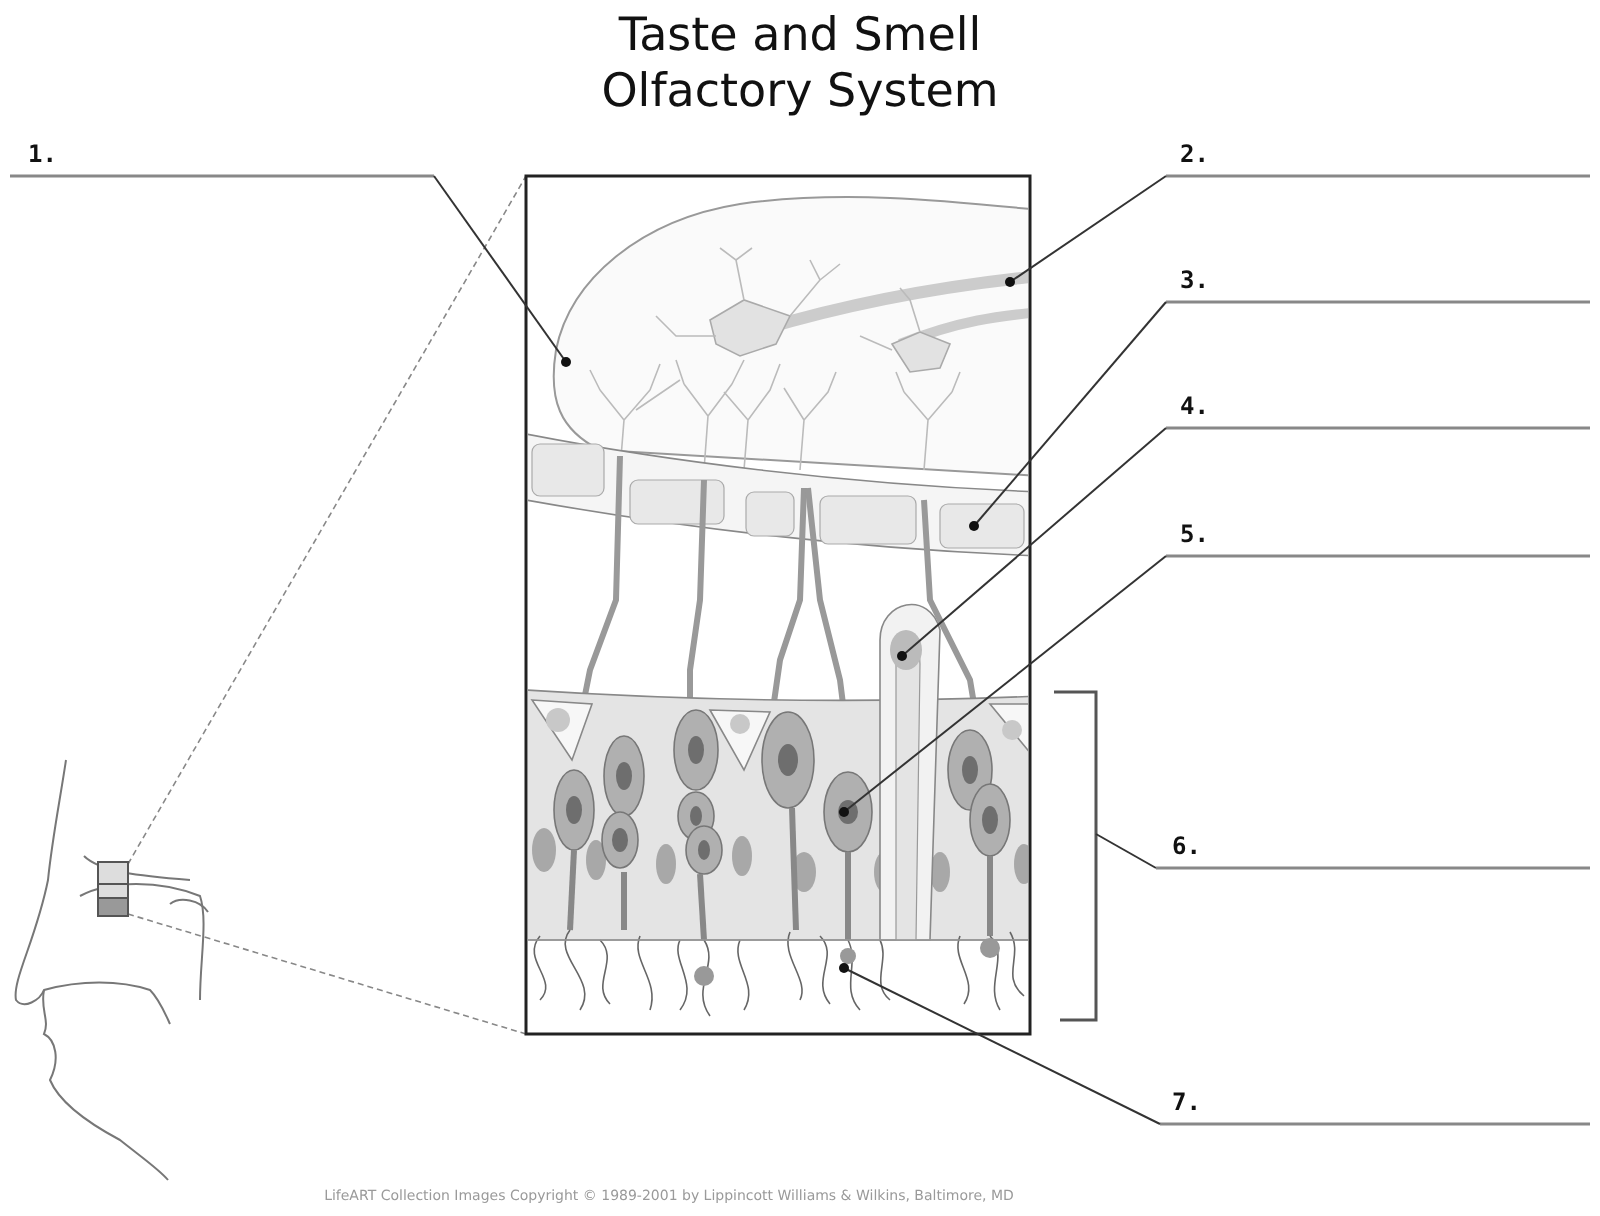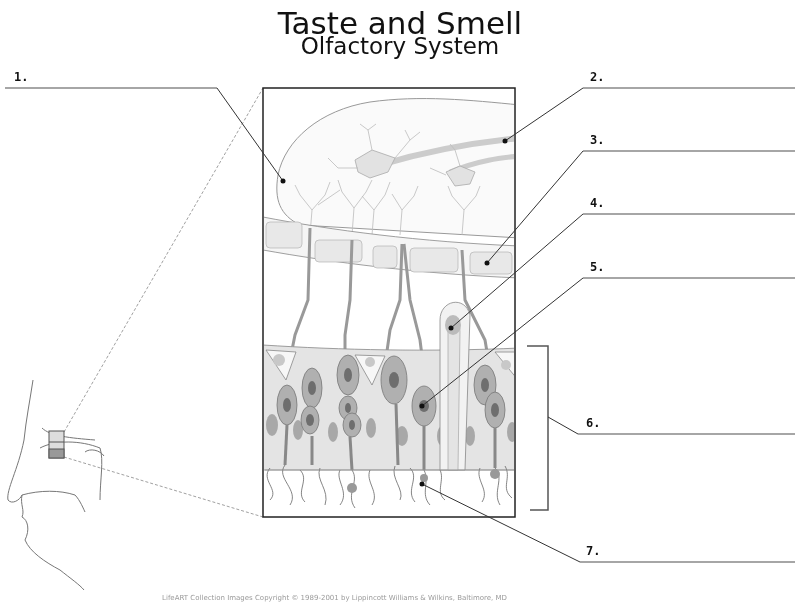--- a/index.html
+++ b/index.html
@@ -1,18 +1,18 @@
 <!DOCTYPE html>
 <html><head>
 <meta charset="utf-8">
 <style>
   html, body { margin: 0; padding: 0; background: #ffffff; }
   body { width: 800px; height: 608px; position: relative; overflow: hidden; font-family: "DejaVu Sans", sans-serif; }
   .title { position: absolute; left: 0; width: 800px; text-align: center; color: #111; }
-  .title-main { top: 5px; font-size: 31px; }
+  .title-main { top: 5px; font-size: 23px; }
   .title-sub { top: 33px; font-size: 23px; }
   .copyright { position: absolute; top: 594px; left: 0; width: 669px; text-align: center; font-size: 7px; color: #9a9a9a; }
   .label { position: absolute; font-family: "DejaVu Sans Mono", monospace; font-weight: bold; font-size: 12px; color: #111; }
   svg.stage { position: absolute; left: 0; top: 0; }
 </style>
 </head>
 <body>
 
 <div class="title title-main">Taste and Smell</div>
 <div class="title title-sub">Olfactory System</div>

